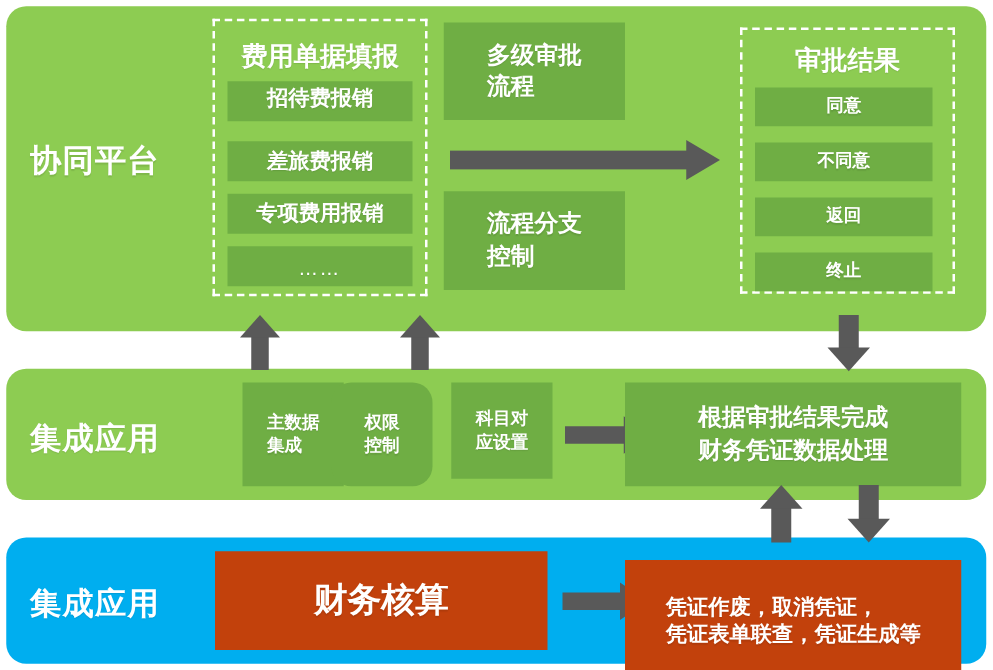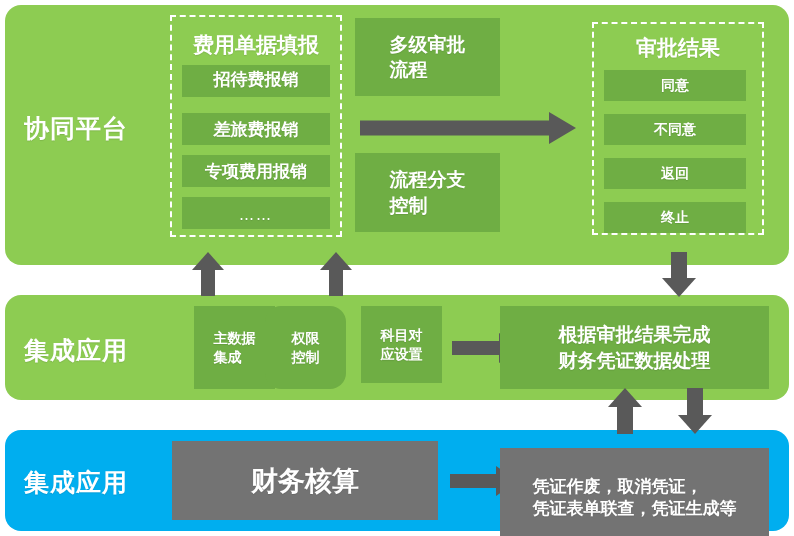--- a/index.html
+++ b/index.html
@@ -61,21 +61,21 @@
     box-sizing: border-box;
     display: flex;
     align-items: center;
     justify-content: center;
     text-align: left;
     color: #ffffff;
     line-height: 1.32;
     text-shadow: 0 1px 1px rgba(0,0,0,0.10);
   }
   .box-green { background: #6FAE44; }
-  .box-blue  { background: #737373; }
+  .box-blue  { background: #c2410c; }
   .fs17 { font-size: 17px;   font-weight: bold; }
   .fs18 { font-size: 14px;   font-weight: bold; }
   .fs19 { font-size: 19px;   font-weight: bold; }
   .fs26 { font-size: 27px;   font-weight: bold; }
 
   .dots {
     align-items: flex-end;
     padding-bottom: 3px;
     letter-spacing: 2px;
     font-size: 15px;

